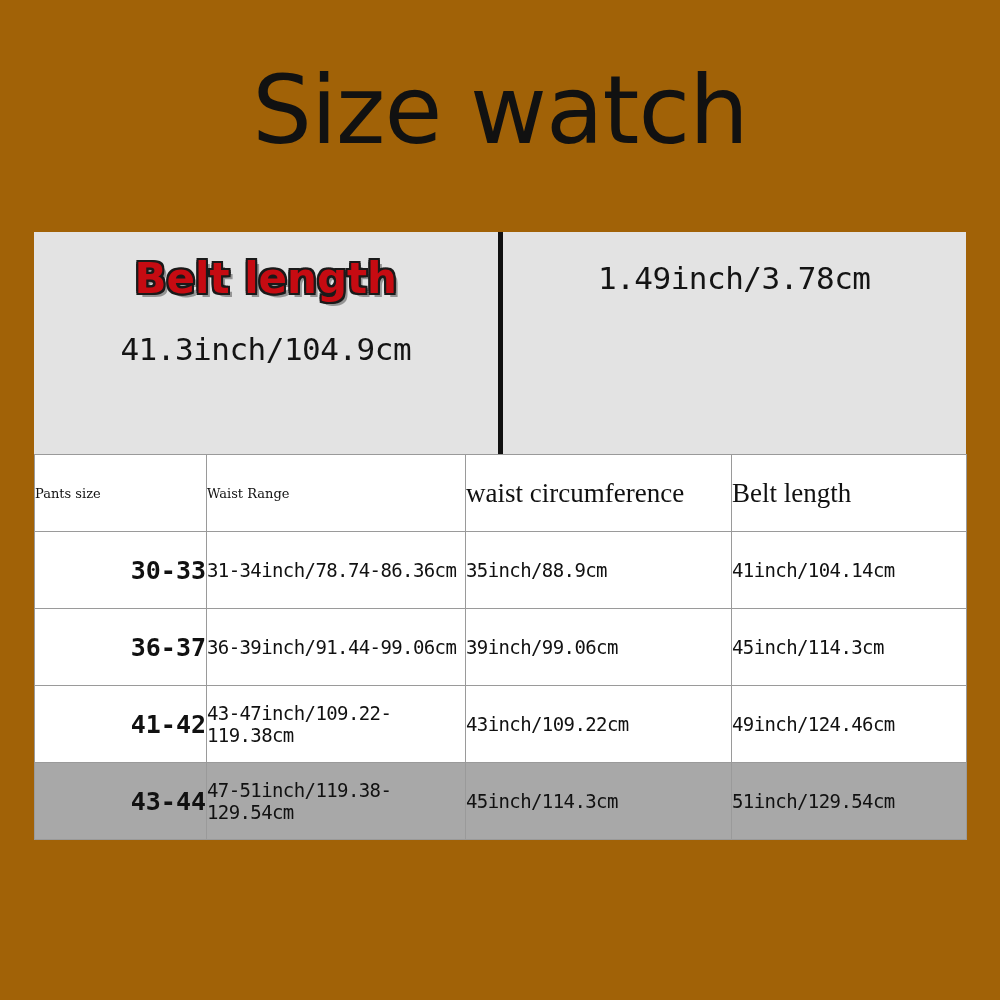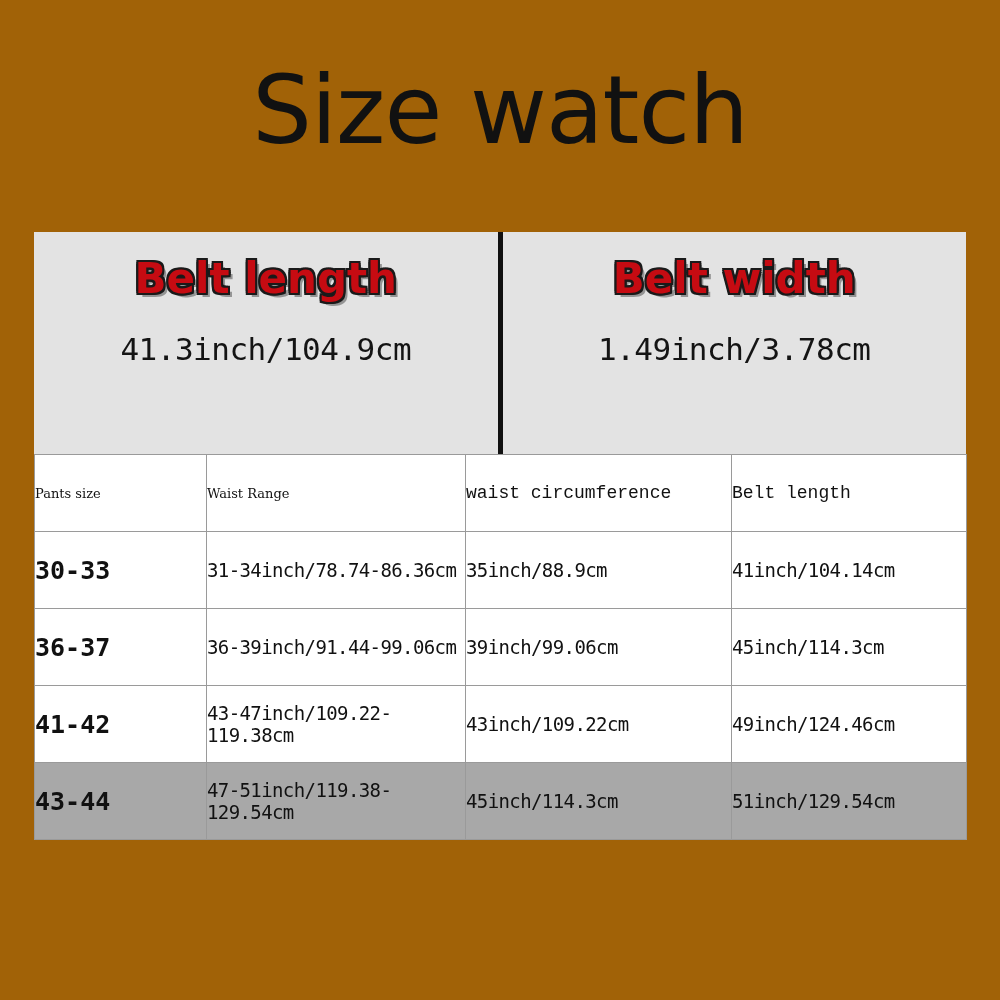--- a/index.html
+++ b/index.html
@@ -105,30 +105,30 @@
   .c2 { width: 266px; }
   .c3 { width: 235px; }
 
   .head-cell {
     font-family: "DejaVu Serif", serif;
     font-size: 13px;
     font-weight: 400;
     color: #111111;
   }
   .head-cell.sans {
-    font-family: Liberation Mono, monospace;
-    font-size: 18px;
+    font-family: Liberation Serif, serif;
+    font-size: 27px;
   }
   .head-pad-c0 { padding-left: 22px; }
   .head-pad-c1 { padding-left: 22px; }
   .head-pad-c2 { padding-left: 18px; }
   .head-pad-c3 { padding-left: 40px; }
 
   .cell-size {
-    text-align: left;
+    text-align: right;
     font-family: "DejaVu Sans Mono", monospace;
     font-size: 25px;
     font-weight: 700;
     color: #111111;
     letter-spacing: 0px;
   }
   .cell-mono {
     font-family: "DejaVu Sans Mono", monospace;
     font-size: 19px;
     font-weight: 400;
@@ -145,21 +145,20 @@
 <div class="page">
 
   <div class="title">Size watch</div>
 
   <div class="header-band">
     <div class="header-cell left">
       <div class="header-title">Belt length</div>
       <div class="header-value">41.3inch/104.9cm</div>
     </div>
     <div class="header-cell right">
-      <div class="header-title">Belt width</div>
       <div class="header-value">1.49inch/3.78cm</div>
     </div>
   </div>
 
   <table class="table">
     <colgroup>
       <col class="c0">
         <col class="c1">
         <col class="c2">
         <col class="c3">

